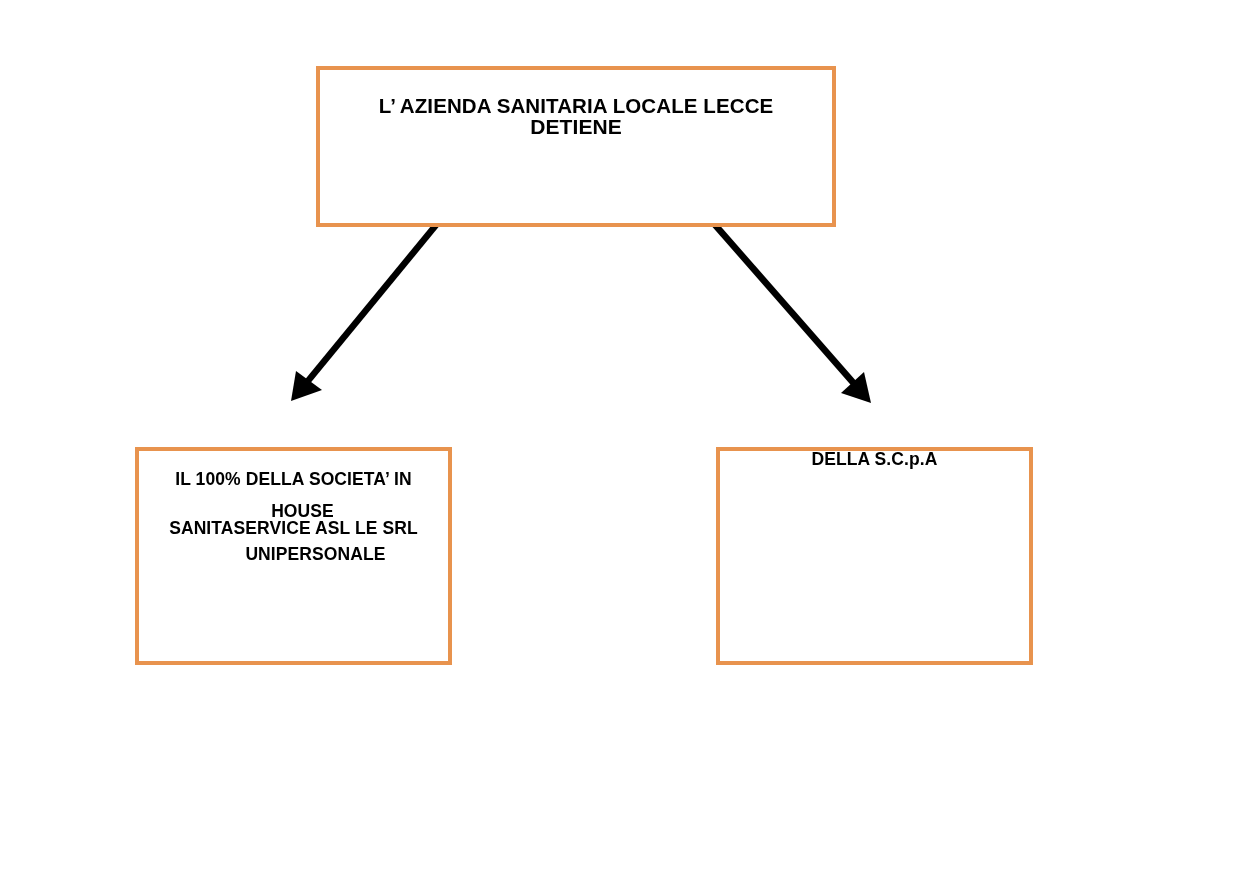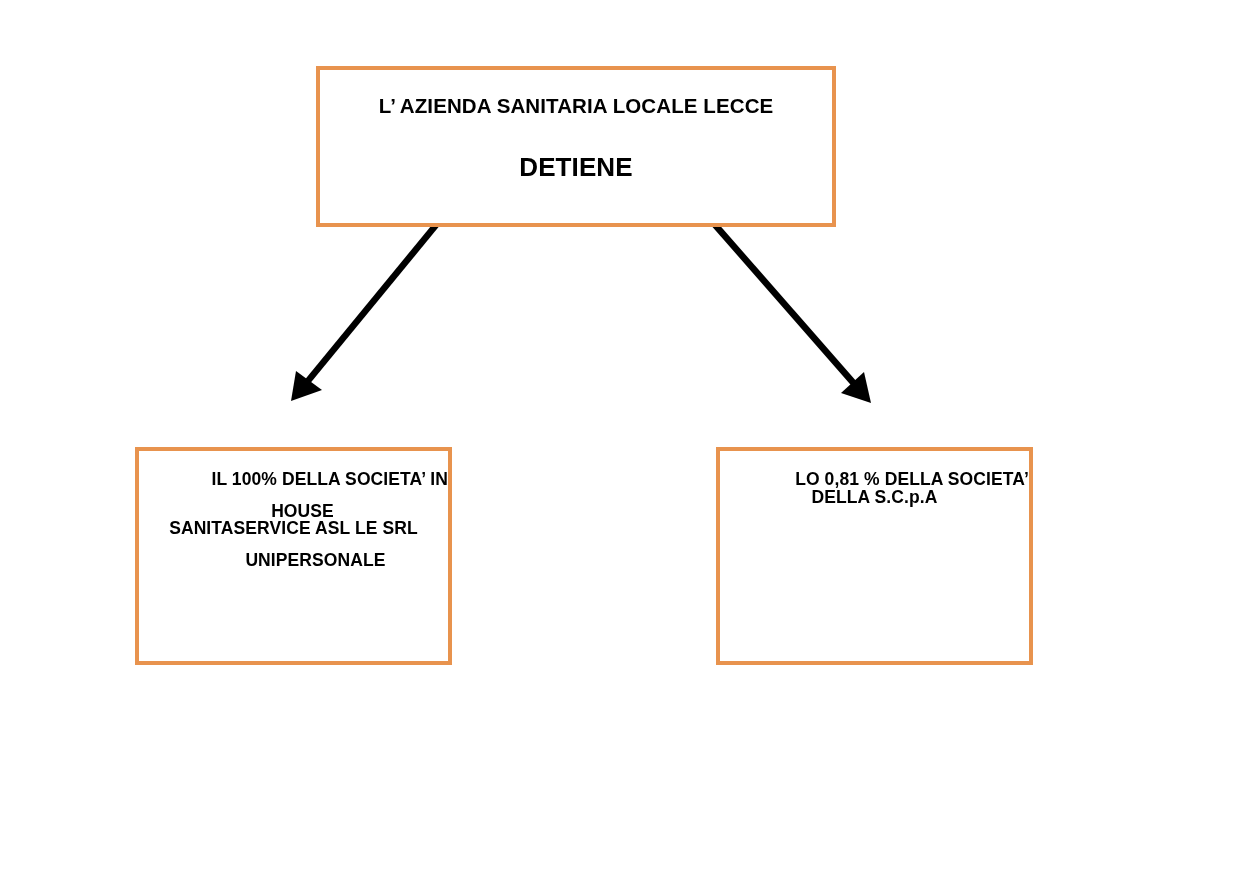--- a/index.html
+++ b/index.html
@@ -41,45 +41,44 @@
     top: 66px;
     width: 520px;
     height: 161px;
   }
   #node-top .line-1 {
     font-size: 20.5px;
     line-height: 20.5px;
     margin-top: 26px;
   }
   #node-top .line-2 {
-    font-size: 26px;
+    font-size: 21px;
     line-height: 20.5px;
-    margin-top: 40px;
   }
   
   #node-left {
     left: 135px;
     top: 447px;
     width: 317px;
     height: 218px;
   }
   #node-right {
     left: 716px;
     top: 447px;
     width: 317px;
     height: 218px;
   }
   .node-bottom .line {
     font-size: 17.5px;
     line-height: 17.5px;
   }
-  .node-bottom .l1 { margin-top: 20px; text-align: right; }
+  .node-bottom .l1 { margin-top: 20px; }
   .node-bottom .l2 { margin-top: 14px; margin-left: 18px; }
   .node-bottom .l3 { }
-  .node-bottom .l4 { margin-top: 14px; padding-left: 44px; }
+  .node-bottom .l4 { margin-top: 8px; padding-left: 44px; }
 
   
   #arrows {
     position: absolute;
     left: 0;
     top: 0;
     width: 1240px;
     height: 875px;
     pointer-events: none;
   }
@@ -108,17 +107,16 @@
   </div>
 
   <div id="node-left" class="node-box node-bottom" style="--accent: #e8934e;">
     <span class="node-text line l1">IL 100% DELLA SOCIETA’ IN</span>
     <span class="node-text line l2">HOUSE</span>
     <span class="node-text line l3">SANITASERVICE ASL LE SRL</span>
     <span class="node-text line l4">UNIPERSONALE</span>
   </div>
 
   <div id="node-right" class="node-box node-bottom" style="--accent: #e8934e;">
-    <span class="node-text line l1">LO 0,81 % DELLA SOCIETA’</span>
     <span class="node-text line l3">DELLA S.C.p.A</span>
   </div>
 
 </div>
 
 </body></html>

